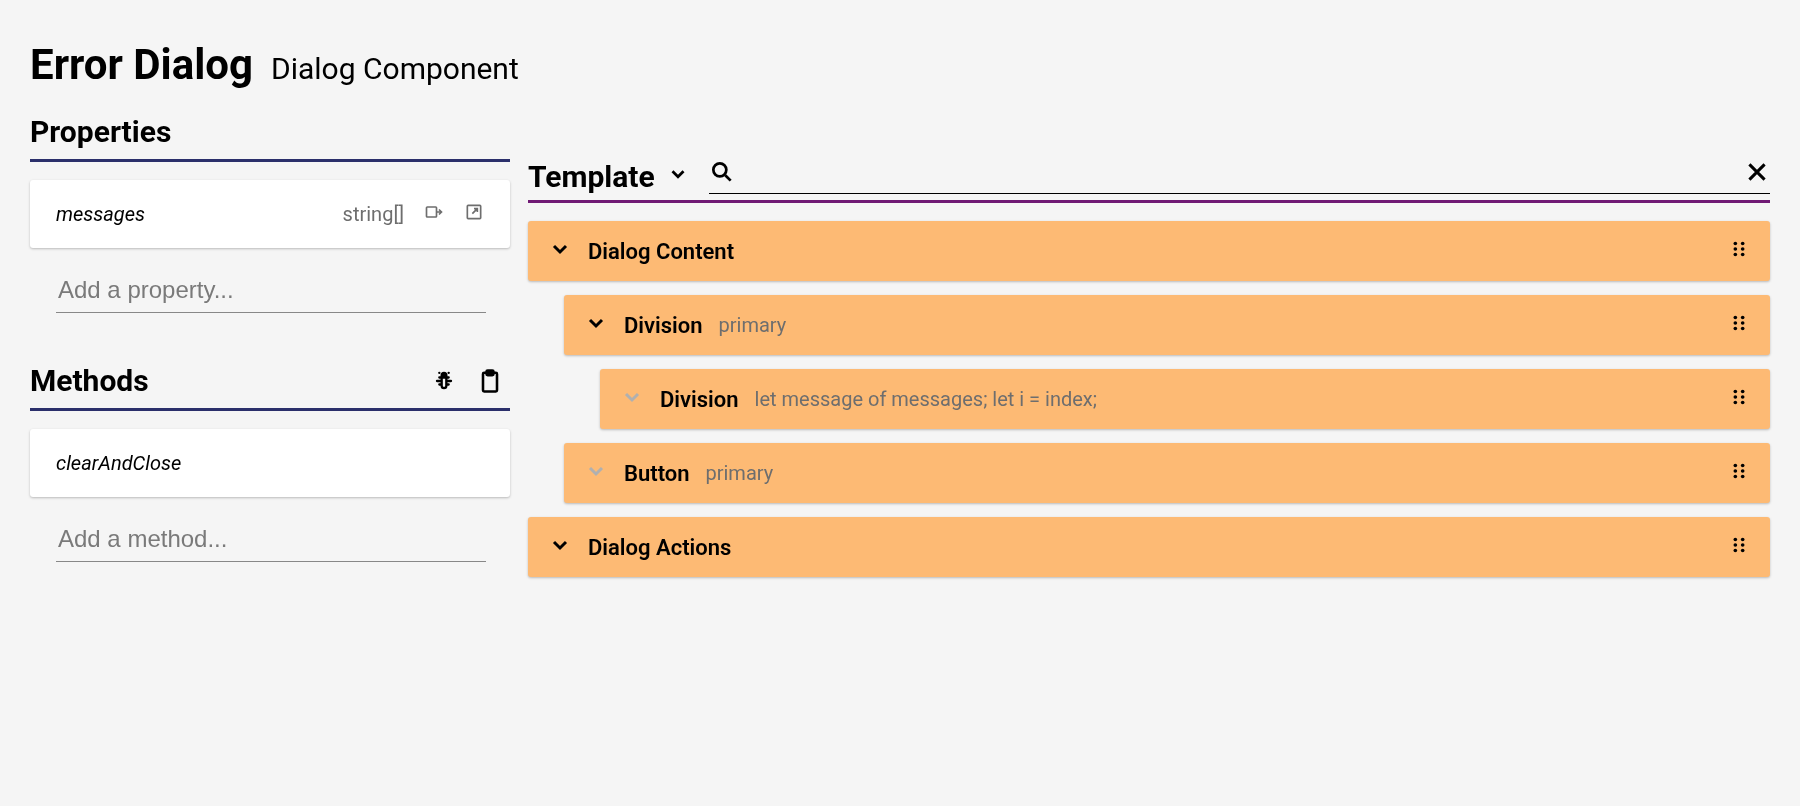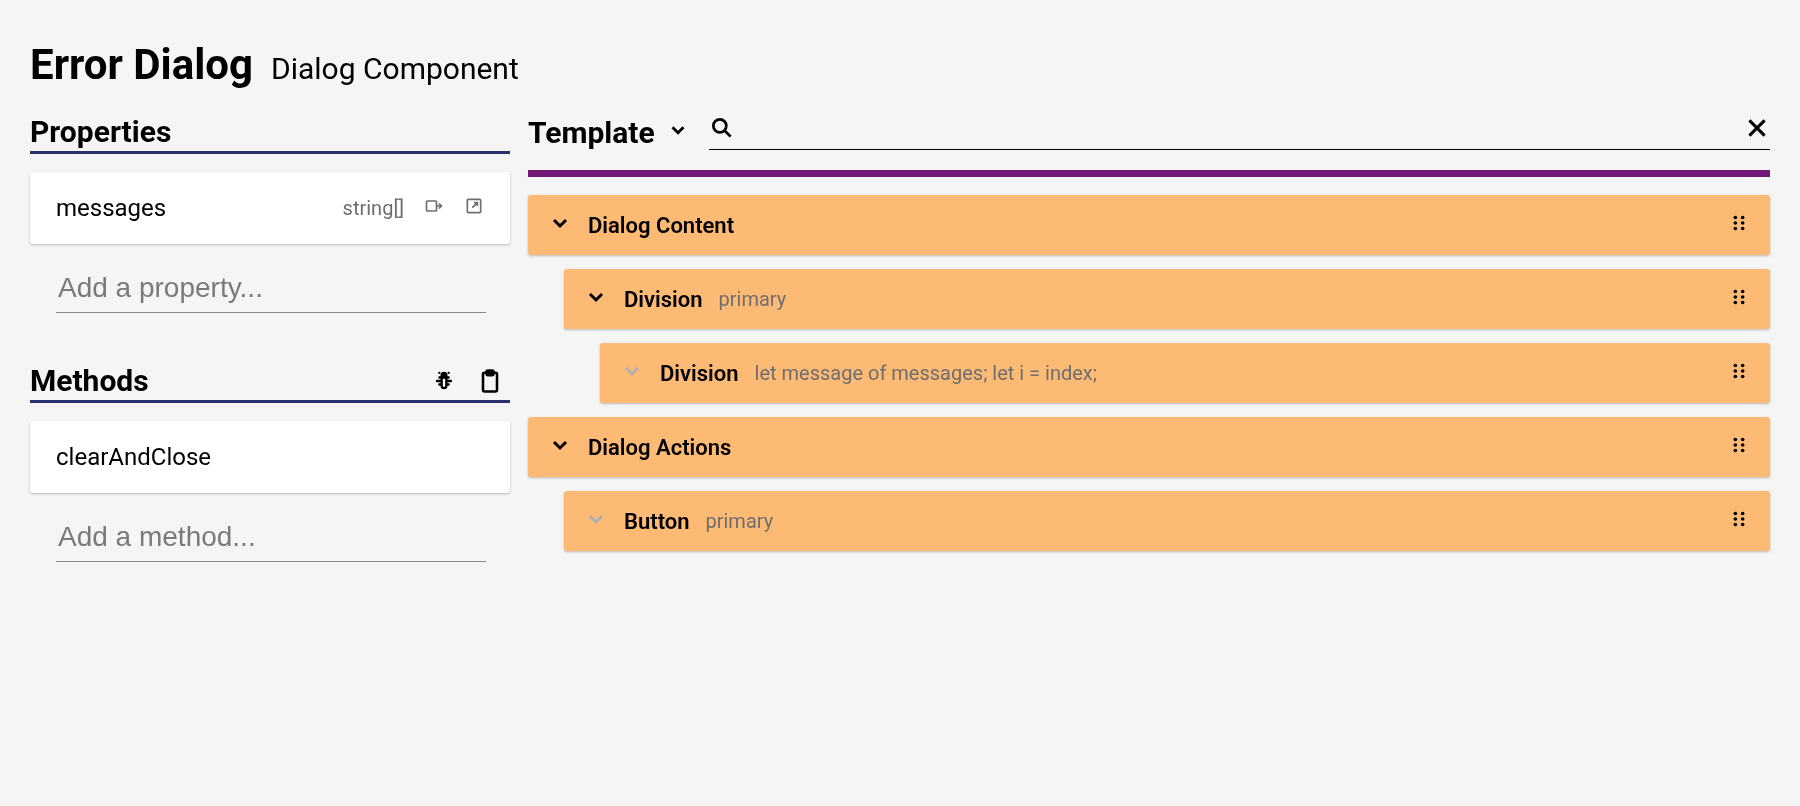--- a/index.html
+++ b/index.html
@@ -40,41 +40,42 @@
       flex-shrink: 0;
     }
     .right-col {
       flex: 1;
     }
     .section-header {
       display: flex;
       align-items: center;
       justify-content: space-between;
       border-bottom: 3px solid #2b2f6b;
-      padding-bottom: 2px;
+      padding-bottom: 10px;
       margin-bottom: 18px;
     }
     .section-title {
       font-size: 30px;
       font-weight: 700;
     }
     .section-header-icons {
       display: flex;
       gap: 18px;
       align-items: center;
       margin-right: 6px;
     }
     .section-header-icons svg { display: block; }
 
     .template-header {
       display: flex;
       align-items: center;
-      border-bottom: 7px solid #701a75;
-      padding-bottom: 20px;
+      border-bottom: 3px solid #701a75;
+      padding-bottom: 6px;
       margin-bottom: 18px;
+      margin-top: 44px;
     }
     .template-header .section-title { margin-right: 12px; }
     .template-header .chev { margin-right: 16px; }
     .search-wrap {
       flex: 1;
       display: flex;
       align-items: center;
       border-bottom: 1px solid #000;
       padding-bottom: 4px;
       margin-left: 4px;
@@ -94,22 +95,23 @@
       box-shadow: 0 1px 3px rgba(0,0,0,0.15), 0 1px 2px rgba(0,0,0,0.1);
       padding: 22px 26px;
       margin-bottom: 20px;
     }
     .prop-card {
       display: flex;
       align-items: center;
       justify-content: space-between;
     }
     .prop-name, .method-name {
-      font-size: 24px;
+      font-size: 20px;
       font-weight: 400;
+      font-style: italic;
     }
     .prop-meta {
       display: flex;
       align-items: center;
       gap: 20px;
       color: #6e6e6e;
     }
     .prop-type {
       font-size: 20px;
       color: #6e6e6e;
@@ -119,21 +121,21 @@
       width: 430px;
       margin-left: 26px;
       margin-top: 8px;
       margin-bottom: 50px;
     }
     .add-input {
       width: 100%;
       border: none;
       border-bottom: 1px solid #888;
       background: transparent;
-      font-size: 28px;
+      font-size: 24px;
       padding: 8px 2px;
       outline: none;
     }
     .add-input::placeholder { color: #7a7a7a; }
 
     
     .tree-card {
       background: #fdba74;
       border-radius: 3px;
       box-shadow: 0 1px 3px rgba(0,0,0,0.15), 0 1px 2px rgba(0,0,0,0.1);
@@ -307,53 +309,53 @@
             <circle cx="8" cy="6" r="2"></circle>
             <circle cx="16" cy="6" r="2"></circle>
             <circle cx="8" cy="12" r="2"></circle>
             <circle cx="16" cy="12" r="2"></circle>
             <circle cx="8" cy="18" r="2"></circle>
             <circle cx="16" cy="18" r="2"></circle>
           </svg>
       </span>
     </div>
 
+    <div class="tree-card indent-1">
+      <span class="chev chev-muted">
+        <svg width="24" height="24" viewBox="0 0 24 24" fill="none" stroke="#b0b0b0" stroke-width="3">
+            <path d="M6 9l6 6 6-6"></path>
+          </svg>
+      </span>
+      <span class="node-label">Button</span>
+      <span class="node-sub">primary</span>
+      <span class="drag">
+        <svg width="22" height="22" viewBox="0 0 24 24" fill="#000">
+            <circle cx="8" cy="6" r="2"></circle>
+            <circle cx="16" cy="6" r="2"></circle>
+            <circle cx="8" cy="12" r="2"></circle>
+            <circle cx="16" cy="12" r="2"></circle>
+            <circle cx="8" cy="18" r="2"></circle>
+            <circle cx="16" cy="18" r="2"></circle>
+          </svg>
+      </span>
+    </div>
+
     <div class="tree-card">
       <span class="chev">
         <svg width="24" height="24" viewBox="0 0 24 24" fill="none" stroke="#000" stroke-width="3">
             <path d="M6 9l6 6 6-6"></path>
           </svg>
       </span>
       <span class="node-label">Dialog Actions</span>
       <span class="drag">
         <svg width="22" height="22" viewBox="0 0 24 24" fill="#000">
             <circle cx="8" cy="6" r="2"></circle>
             <circle cx="16" cy="6" r="2"></circle>
             <circle cx="8" cy="12" r="2"></circle>
             <circle cx="16" cy="12" r="2"></circle>
             <circle cx="8" cy="18" r="2"></circle>
             <circle cx="16" cy="18" r="2"></circle>
           </svg>
       </span>
     </div>
 
-    <div class="tree-card indent-1">
-      <span class="chev chev-muted">
-        <svg width="24" height="24" viewBox="0 0 24 24" fill="none" stroke="#b0b0b0" stroke-width="3">
-            <path d="M6 9l6 6 6-6"></path>
-          </svg>
-      </span>
-      <span class="node-label">Button</span>
-      <span class="node-sub">primary</span>
-      <span class="drag">
-        <svg width="22" height="22" viewBox="0 0 24 24" fill="#000">
-            <circle cx="8" cy="6" r="2"></circle>
-            <circle cx="16" cy="6" r="2"></circle>
-            <circle cx="8" cy="12" r="2"></circle>
-            <circle cx="16" cy="12" r="2"></circle>
-            <circle cx="8" cy="18" r="2"></circle>
-            <circle cx="16" cy="18" r="2"></circle>
-          </svg>
-      </span>
-    </div>
-
   </div>
 </div>
 
 </body></html>

